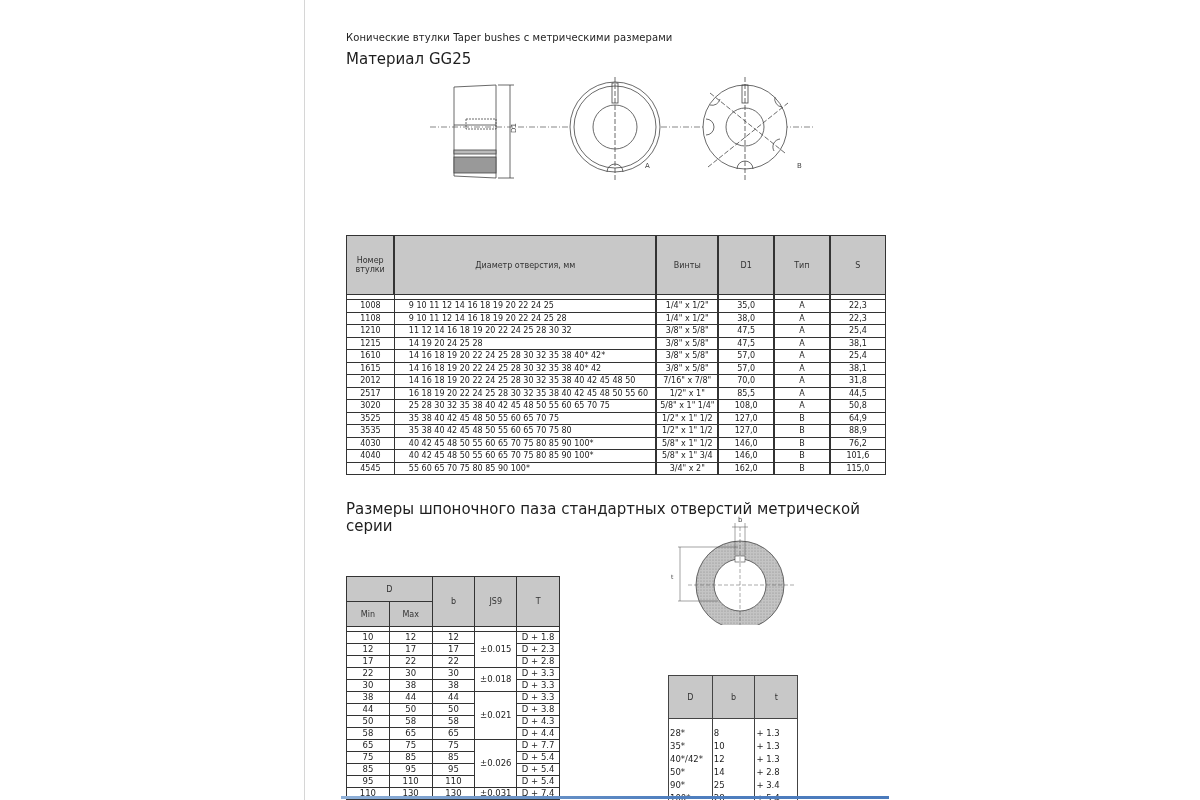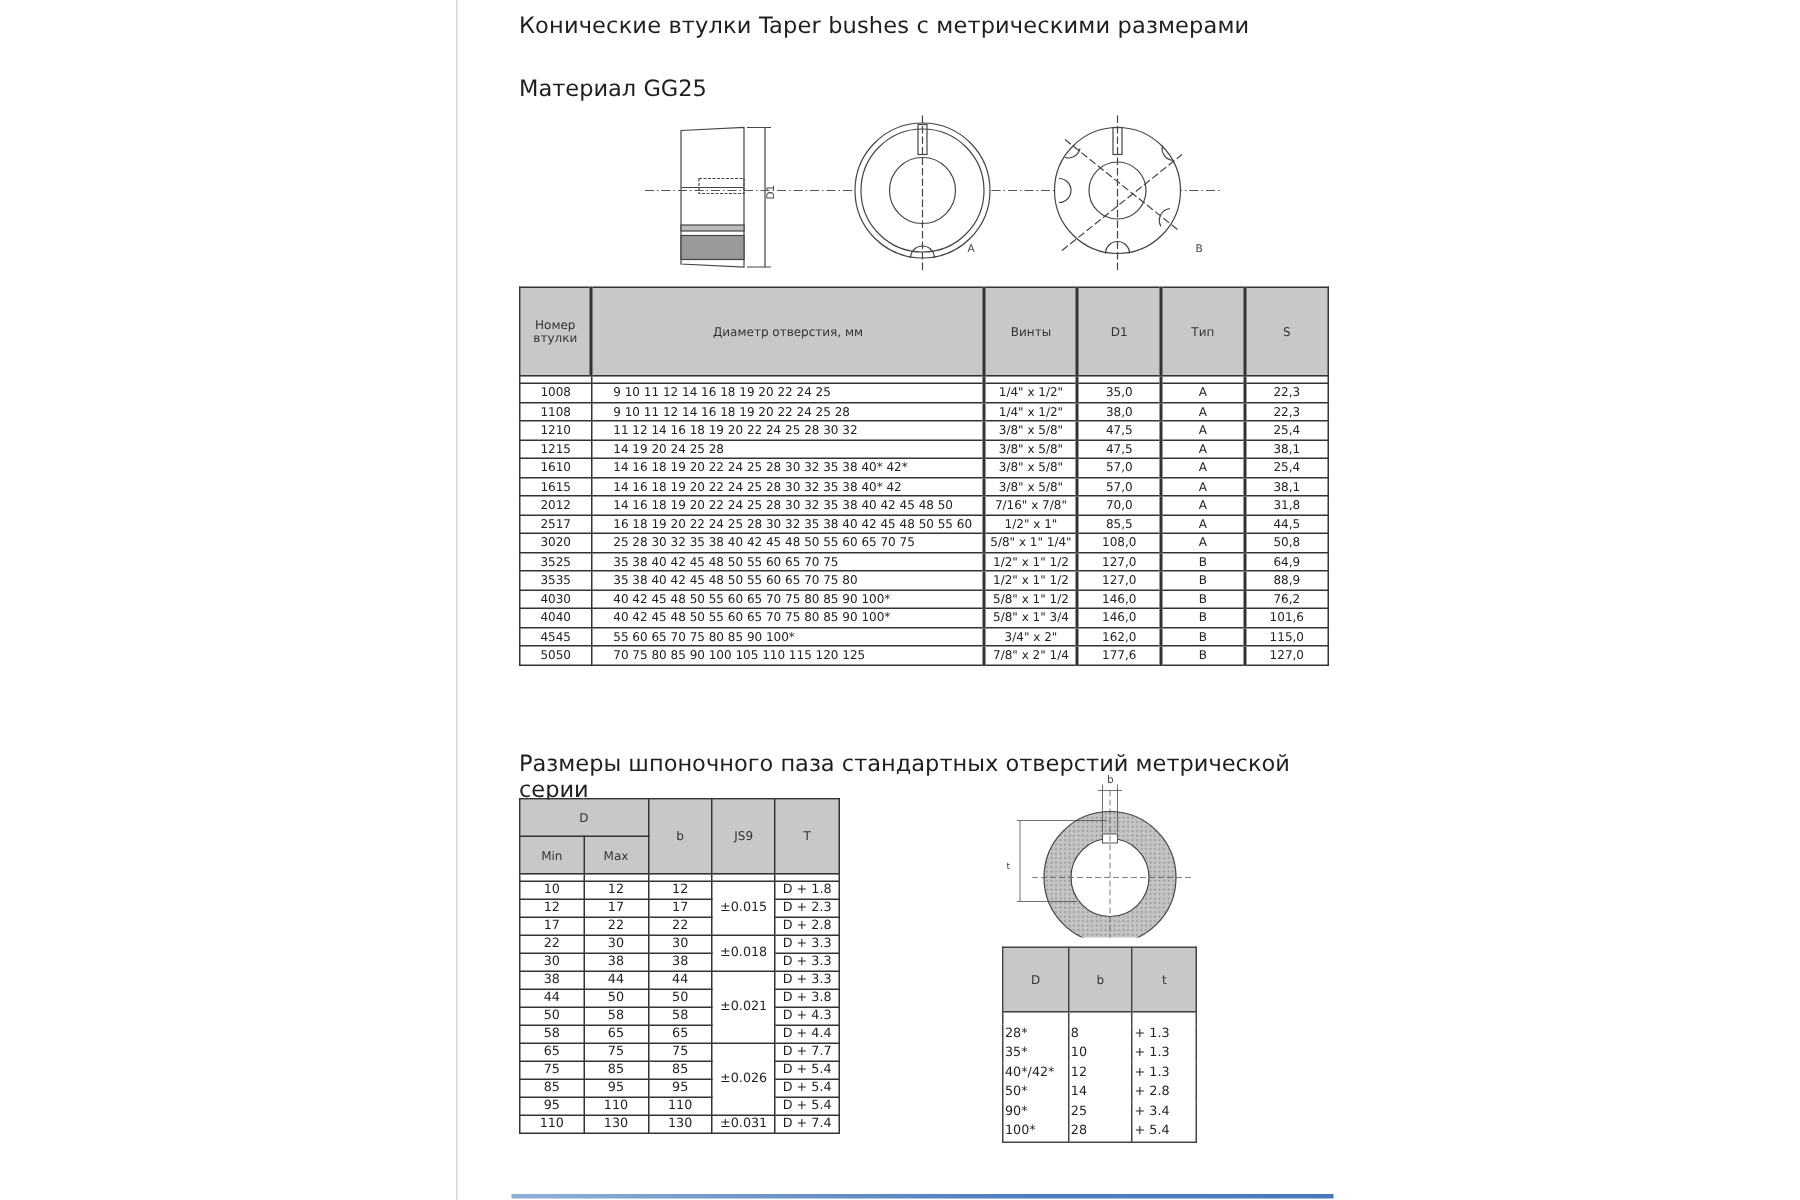--- a/index.html
+++ b/index.html
@@ -2,24 +2,24 @@
 <html><head>
 <meta charset="utf-8">
 <style>
   html, body { margin: 0; padding: 0; }
   body {
     width: 1200px; height: 800px; background: #ffffff; position: relative; overflow: hidden;
     font-family: "DejaVu Sans", sans-serif; color: #1e1e1e;
   }
   .left-rule { position: absolute; left: 304px; top: 0; width: 1px; height: 800px; background: #d6d6d6; }
   .page { position: absolute; left: 340px; top: 0; width: 560px; height: 800px; }
-  .title1 { position: absolute; left: 6px; top: 8px; font-size: 15px; font-weight: 500; letter-spacing: 0.1px; white-space: nowrap; }
+  .title1 { position: absolute; left: 6px; top: 32px; font-size: 10px; font-weight: 500; letter-spacing: 0.1px; white-space: nowrap; }
   .title2 { position: absolute; left: 6px; top: 50px; font-size: 15px; font-weight: 500; white-space: nowrap; }
   .drawing { position: absolute; left: 80px; top: 75px; width: 400px; height: 110px; }
-  table { border-collapse: collapse; }
+  table { border-collapse: collapse; margin-top: 44px; }
   .t-main { position: absolute; left: 6px; top: 191px; width: 540px; font-size: 8px; color: #222; }
   .t-main th { background: #c8c8c8; font-weight: normal; height: 56px; border: 1px solid #333; border-left-width: 2px; font-size: 8px; color: #333; }
   .t-main th:first-child { border-left: 1px solid #333; }
   .t-main td { border: 1px solid #333; height: 11.5px; padding: 0 2px; text-align: center; line-height: 11px; white-space: nowrap; }
   .t-main td.bores { text-align: left; padding-left: 14px; }
   .t-main td.col-after { border-left: 2px solid #333; }
   .t-main tr.spacer td { height: 4px; border-left-color: #333; border-right-color: #333; border-top: 0; border-bottom: 1px solid #333; }
   .title3 { position: absolute; left: 6px; top: 489px; font-size: 15px; font-weight: 500; line-height: 17px; width: 560px; margin-top: 12px; }
   .t-key { position: absolute; left: 6px; top: 532px; width: 214px; font-size: 8.5px; }
   .t-key th { background: #c8c8c8; font-weight: normal; border: 1px solid #333; color: #333; font-size: 8px; }
@@ -214,28 +214,20 @@
           <td class="col-after">101,6</td>
         </tr>
         <tr>
           <td>4545</td>
           <td class="bores">55 60 65 70 75 80 85 90 100*</td>
           <td class="col-after">3/4" x 2"</td>
           <td class="col-after">162,0</td>
           <td class="col-after">B</td>
           <td class="col-after">115,0</td>
         </tr>
-        <tr>
-          <td>5050</td>
-          <td class="bores">70 75 80 85 90 100 105 110 115 120 125</td>
-          <td class="col-after">7/8" x 2" 1/4</td>
-          <td class="col-after">177,6</td>
-          <td class="col-after">B</td>
-          <td class="col-after">127,0</td>
-        </tr>
       </tbody>
   </table>
 
   <div class="title3">Размеры шпоночного паза стандартных отверстий метрической серии</div>
 
   <table class="t-key">
     <colgroup>
       <col style="width:43px">
         <col style="width:43px">
         <col style="width:43px">

